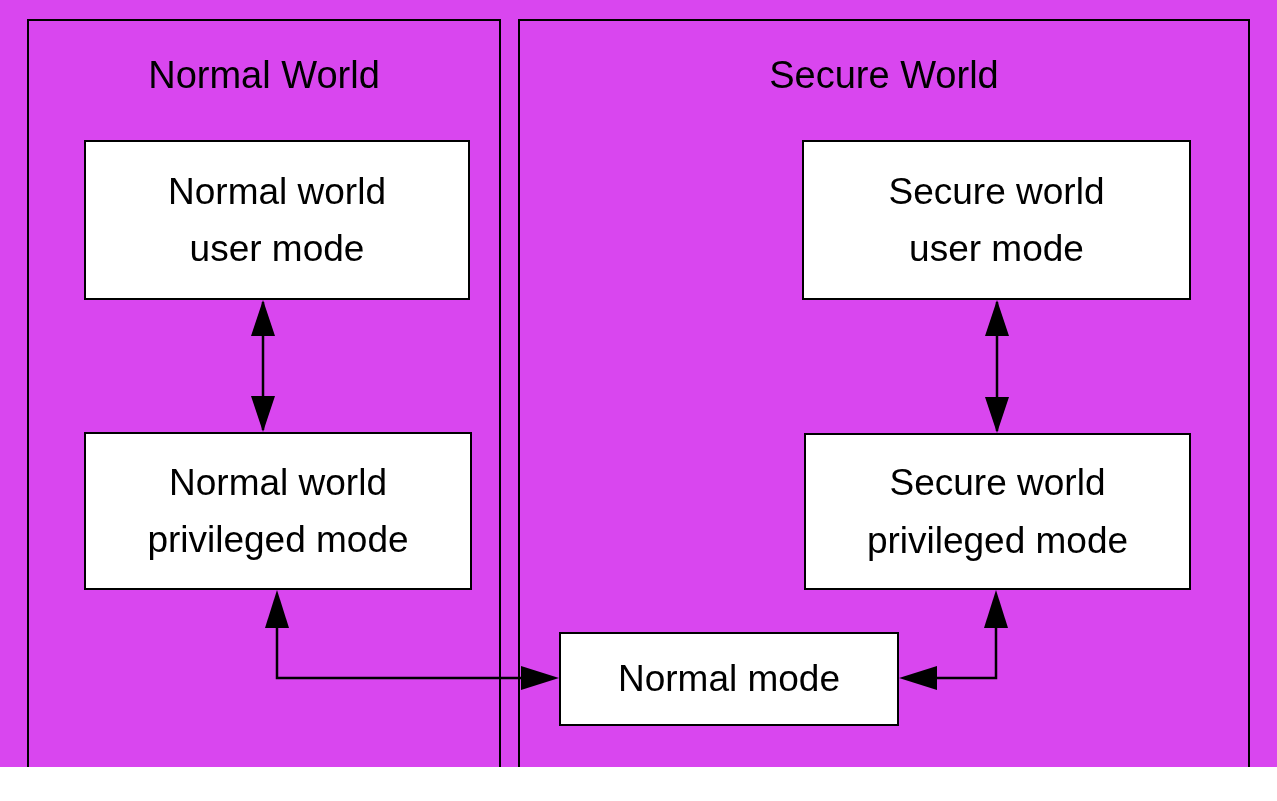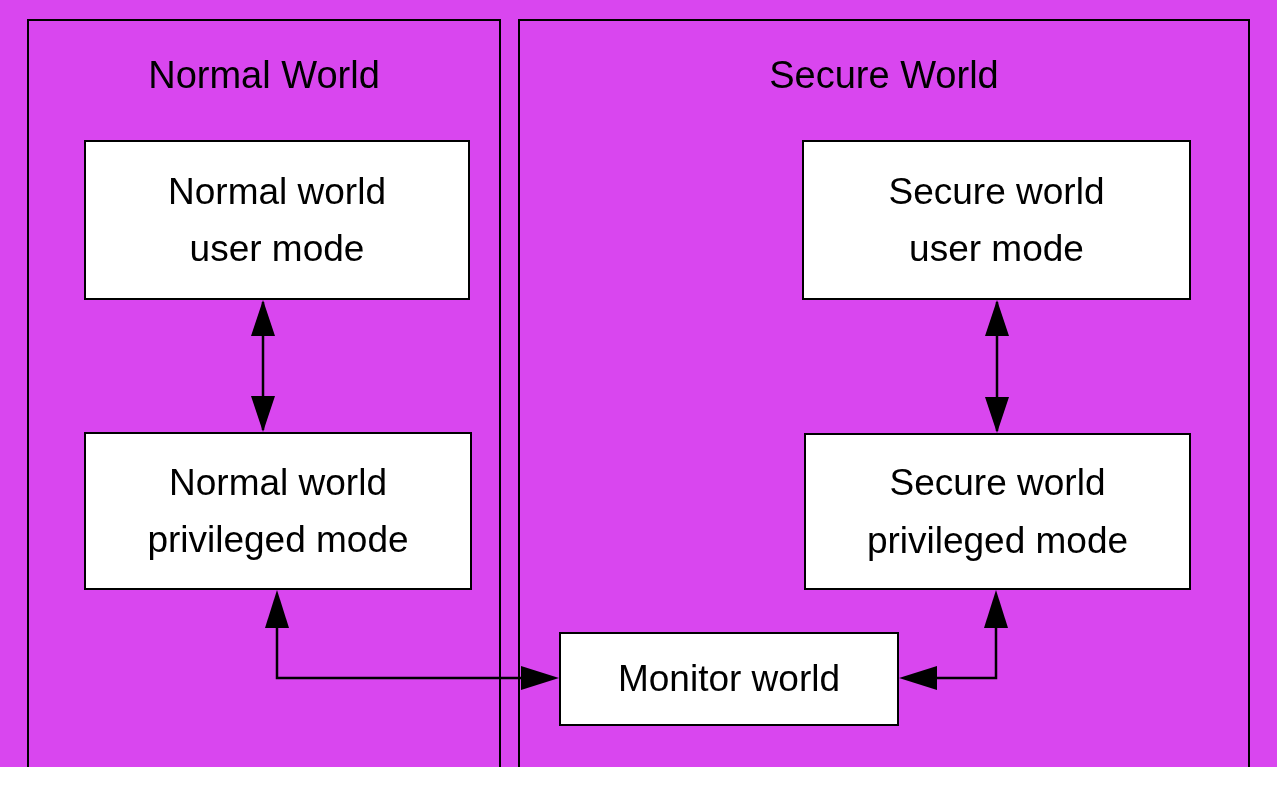--- a/index.html
+++ b/index.html
@@ -84,21 +84,21 @@
   <div class="mode-box" style="left:802px; top:140px; width:389px; height:160px;">
     <span class="mode-label">Secure world
 user mode</span>
   </div>
   <div class="mode-box" style="left:804px; top:433px; width:387px; height:157px;">
     <span class="mode-label">Secure world
 privileged mode</span>
   </div>
 
   <div class="mode-box monitor-box" style="left:559px; top:632px; width:340px; height:94px;">
-    <span class="mode-label">Monitor world</span>
+    <span class="mode-label">Normal mode</span>
   </div>
 
   <svg viewBox="0 0 1277 801" xmlns="http://www.w3.org/2000/svg">
 
     <g>
       <line x1="263" y1="302" x2="263" y2="430" stroke="#000000" stroke-width="2.5"></line>
       <polygon points="263,300 251,336 275,336" fill="#000000"></polygon>
       <polygon points="263,432 251,396 275,396" fill="#000000"></polygon>
     </g>
 

